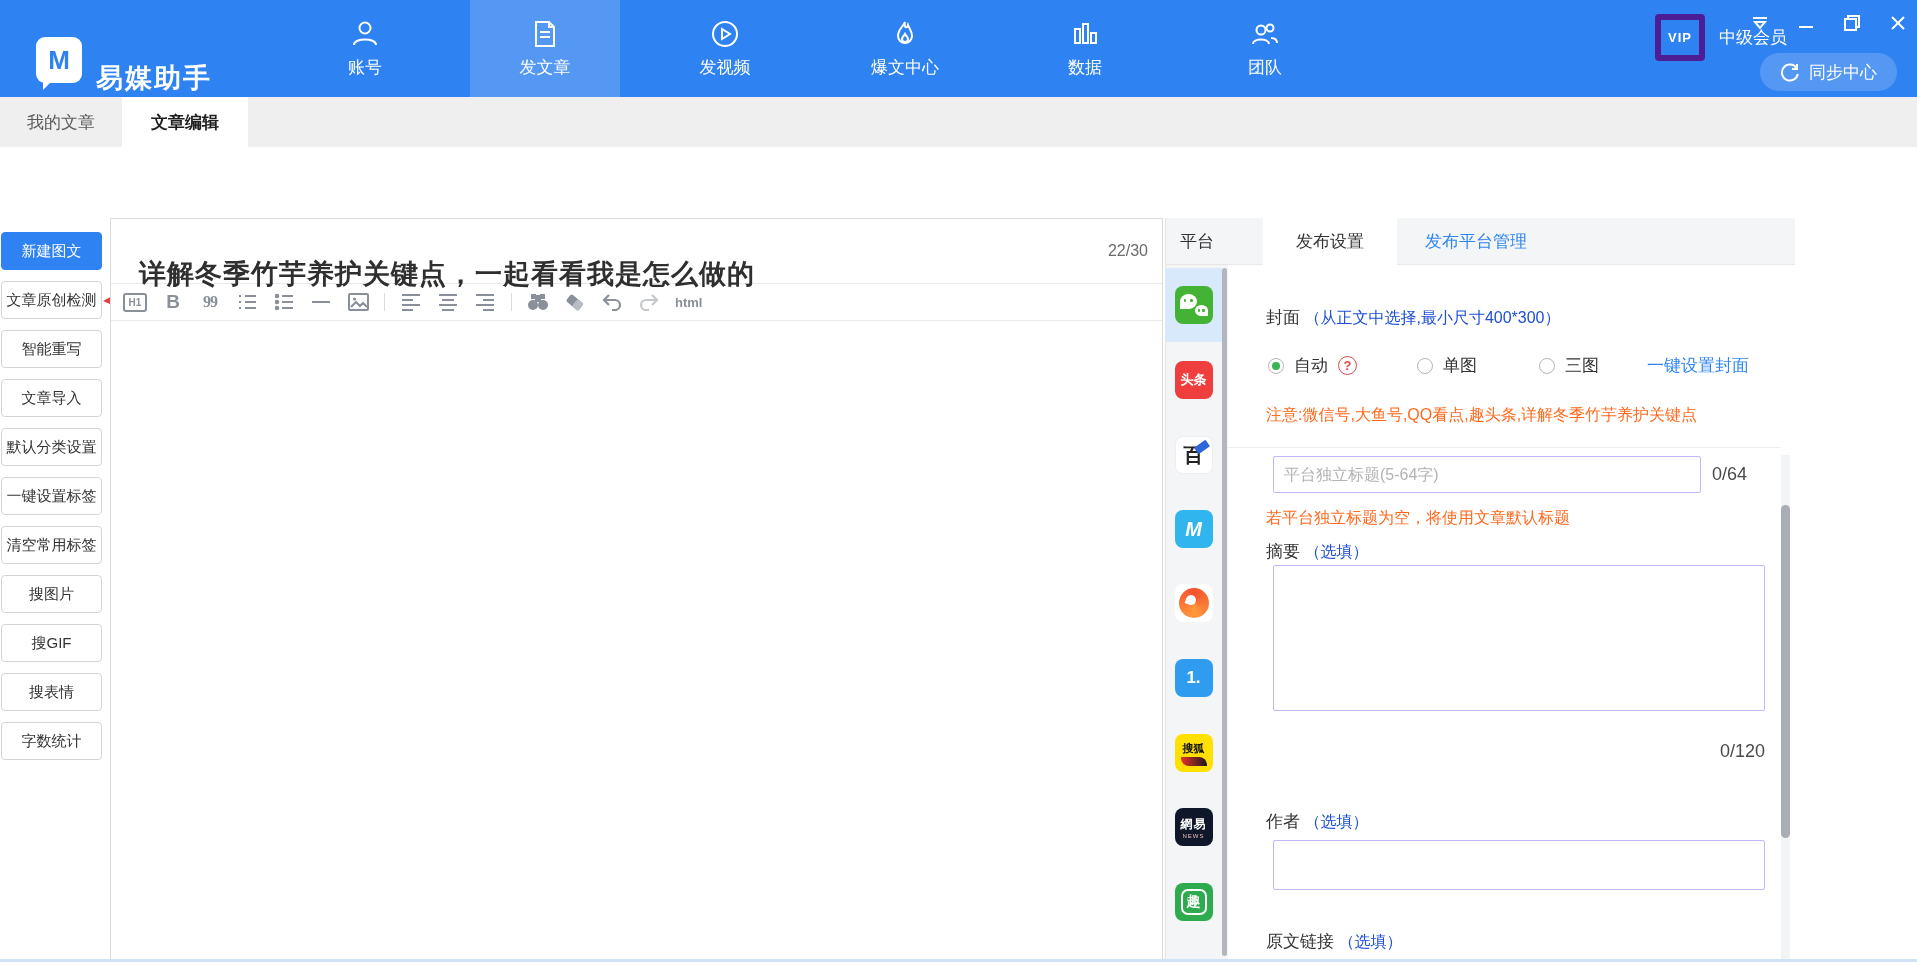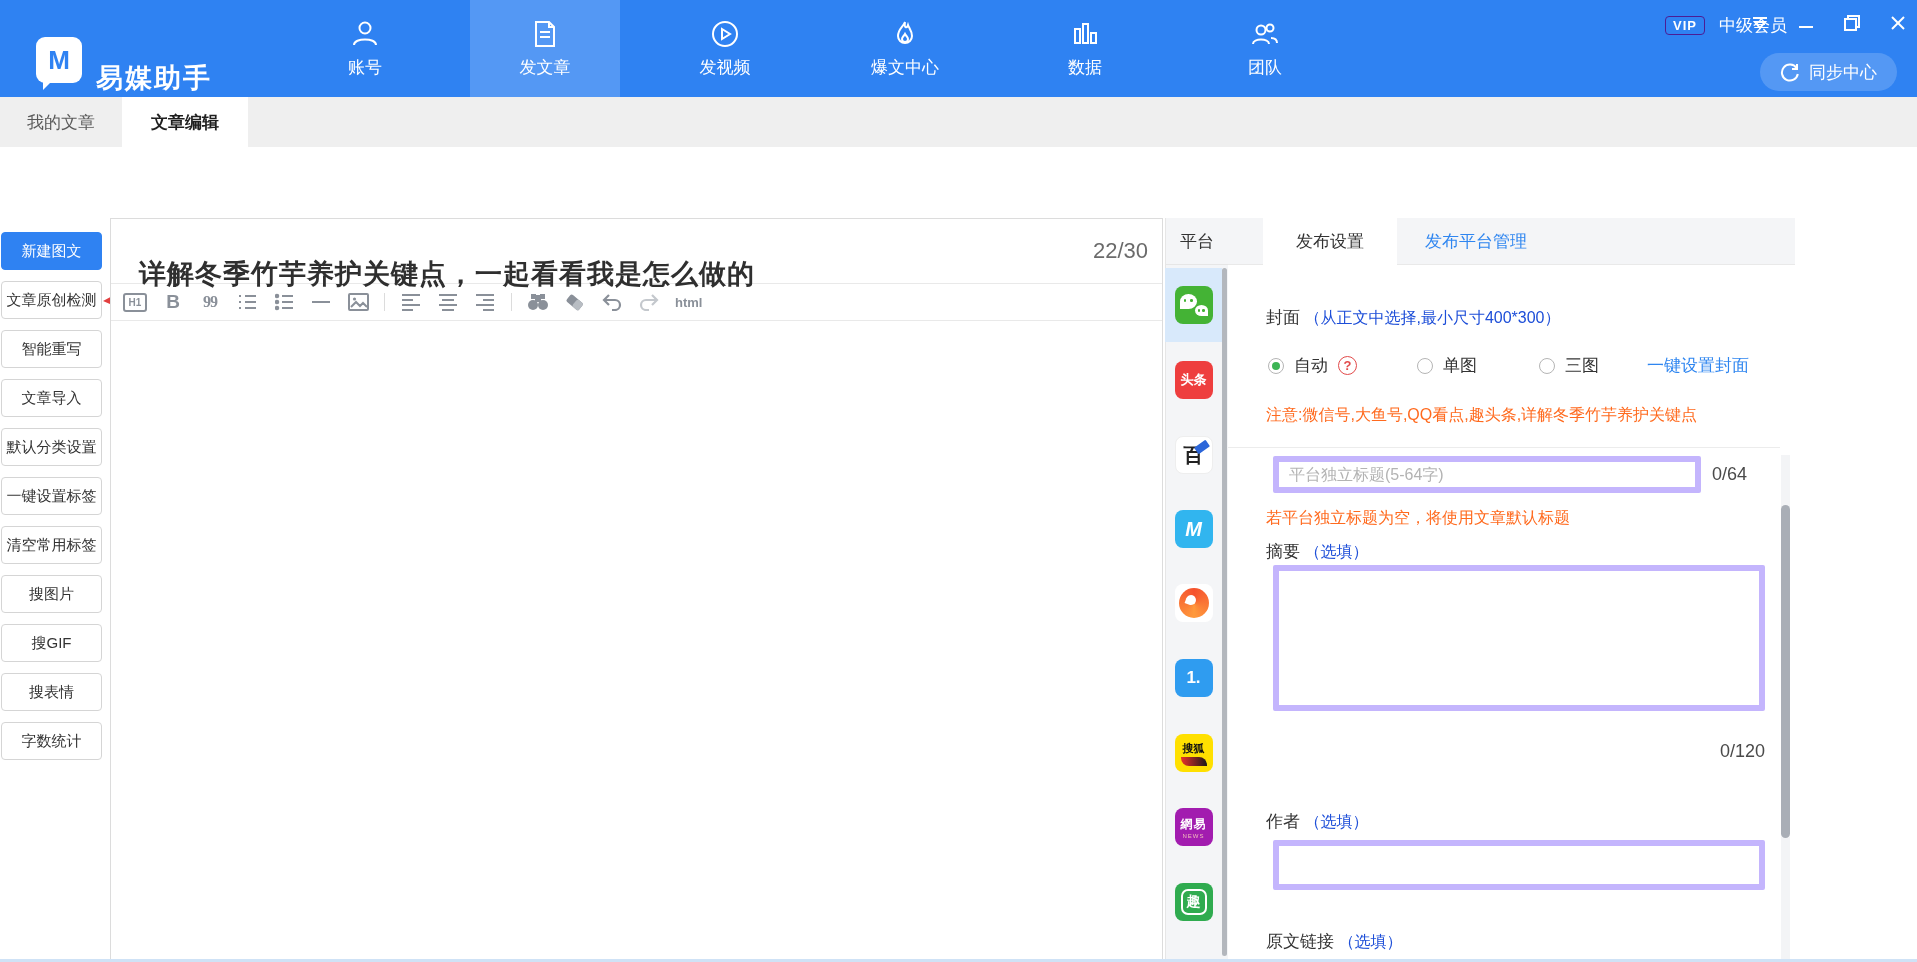--- a/index.html
+++ b/index.html
@@ -17,22 +17,22 @@
   .brand-name { color:#ffffff; font-size:27px; font-weight:bold; letter-spacing:2px;margin-top:36px; }
 
   .nav { position:absolute; left:290px; top:0; height:97px; display:flex; }
   .nav-item { width:150px; margin-right:30px; height:97px; display:flex; flex-direction:column;
           align-items:center; justify-content:center; gap:7px; color:#fff; cursor:pointer; }
   .nav-item.active { background:rgba(255,255,255,0.18); }
   .nav-label { font-size:17px; }
   .nav-icon svg { display:block; }
 
   .top-right { position:absolute; right:130px; top:14px; display:flex; align-items:center; gap:14px; color:#fff; }
-  .vip-badge { border:1px solid #4c1d95; border-radius:4px; font-size:13px; font-weight:bold;
-          padding:1px 7px; letter-spacing:1px; }
+  .vip-badge { border:6px solid #4c1d95; border-radius:4px; font-size:13px; font-weight:bold;
+          padding:10px 7px; letter-spacing:1px; }
   .member-level { font-size:17px; }
   .win-controls { position:absolute; right:8px; top:12px; display:flex; align-items:center; gap:24px; color:#fff; }
   .win-btn { width:22px; height:22px; display:flex; align-items:center; justify-content:center; cursor:pointer; }
   .sync-pill { position:absolute; right:20px; top:53px; height:38px; padding:0 20px; border-radius:19px;
           background:rgba(255,255,255,0.18); color:#fff; font-size:17px; display:flex; align-items:center;
           gap:9px; cursor:pointer; }
 
   
   .tabbar { position:absolute; left:0; top:97px; width:1917px; height:50px; background:#efefef; display:flex; }
   .doc-tab { height:50px; display:flex; align-items:center; justify-content:center; font-size:17px;
@@ -45,21 +45,21 @@
           border:1px solid #d5d5d5; border-radius:4px; font-size:15px; color:#333;
           display:flex; align-items:center; justify-content:center; cursor:pointer; white-space:nowrap; overflow:hidden; }
   .side-btn.primary { background:#2f82f2; border-color:#2f82f2; color:#fff; }
   .red-arrow { position:absolute; left:103px; top:284px; width:76px; height:32px; }
 
   
   .editor { position:absolute; left:110px; top:218px; width:1053px; height:744px; background:#fff;
           border:1px solid #dcdcdc; border-bottom:none; }
   .editor-titlerow { height:64px; display:flex; align-items:center; padding:0 14px 0 28px; }
   .editor-title { flex:1; font-size:27px; font-weight:600; color:#2f2f2f; letter-spacing:1px;margin-top:45px; }
-  .editor-counter { font-size:22px; color:#6b6b6b; }
+  .editor-counter { font-size:16px; color:#6b6b6b; }
   .toolbar { height:38px; border-top:1px solid #e9e9e9; border-bottom:1px solid #e9e9e9;
           display:flex; align-items:center; padding-left:12px; gap:15px; color:#8a9099; }
   .tb { display:flex; align-items:center; justify-content:center; width:22px; height:22px; cursor:pointer; }
   .tb-h1 { border:2px solid #8a9099; border-radius:3px; font-size:10px; font-weight:bold; width:24px; height:19px; }
   .tb-b { font-size:19px; font-weight:bold; }
   .tb-q { font-size:16px; font-weight:bold; letter-spacing:-1px; font-family:"Liberation Serif",serif; }
   .tb-sep { width:1px; height:18px; background:#dcdcdc; }
   .tb-html { font-size:13px; font-weight:bold; width:auto; }
   .tb.light { color:#c4c8cd; }
   .editor-body { margin-top:62px; padding:0 28px; width:860px; font-size:20px; line-height:46px;
@@ -88,21 +88,21 @@
   .pic-mblue { background:#31b5ef; color:#fff; font-size:20px; font-weight:bold; font-style:italic; }
   .pic-dayu { background:#fff; }
   .dayu-ball { width:30px; height:30px; border-radius:50%; background:conic-gradient(#f5512d,#ff9a3c,#f5512d);
           position:relative; }
   .dayu-ball::after { content:""; position:absolute; left:7px; top:7px; width:10px; height:10px;
           background:#fff; border-radius:50% 50% 50% 0; transform:rotate(20deg); }
   .pic-yidian { background:#2f9cf0; color:#fff; font-size:17px; font-weight:bold; }
   .pic-sohu { background:#ffe000; color:#111; font-size:11px; font-weight:bold; flex-direction:column; }
   .sohu-tail { width:26px; height:9px; background:linear-gradient(90deg,#e8312a,#1a1a1a);
           border-radius:0 8px 0 8px; margin-top:1px; }
-  .pic-wangyi { background:#a21caf; color:#fff; flex-direction:column; }
+  .pic-wangyi { background:#0f172a; color:#fff; flex-direction:column; }
   .wy-main { font-size:12px; font-weight:bold; letter-spacing:1px; }
   .wy-sub { font-size:6px; letter-spacing:1px; color:#f2bcbc; }
   .pic-qu { background:#2fab4f; }
   .qu-inner { width:26px; height:26px; border:2px solid #fff; border-radius:7px; color:#fff;
           font-size:14px; font-weight:bold; display:flex; align-items:center; justify-content:center; }
   .plat-scrollbar { position:absolute; right:1px; top:50px; width:5px; height:688px; border-radius:3px; background:#b3b7bd; }
 
   
   .pub-panel { position:absolute; left:1228px; top:218px; width:567px; height:744px; background:#fff; }
   .pub-header { height:47px; background:#f4f5f7; border-bottom:1px solid #e9e9e9; position:relative; }
@@ -112,21 +112,21 @@
           font-size:17px; color:#2f86f0; cursor:pointer; }
   .lbl { font-size:17px; color:#333; }
   .hint { font-size:16px; color:#1d4ed8; }
   .orange { color:#ff6a1e; font-size:16px; }
   .radio { width:16px; height:16px; border:1px solid #b5b5b5; border-radius:50%; background:#fff;
           display:inline-flex; align-items:center; justify-content:center; }
   .radio.sel::after { content:""; width:8px; height:8px; border-radius:50%; background:#3cb454; }
   .help-q { width:19px; height:19px; border:1.5px solid #e24a4a; border-radius:50%; color:#e24a4a;
           font-size:13px; font-weight:bold; display:inline-flex; align-items:center; justify-content:center; }
   .blue-link { color:#2f86f0; font-size:17px; cursor:pointer; }
-  .txt-input { border:6px solid #c4b5fd; border-radius:2px; background:#fff; font-size:16px;
+  .txt-input { border:1px solid #c4b5fd; border-radius:2px; background:#fff; font-size:16px;
           color:#333; padding:0 10px; outline:none; font-family:"Liberation Sans","DejaVu Sans",sans-serif; }
   .txt-input::placeholder { color:#b3b3b3; }
   .counter { font-size:18px; color:#4a4a4a; }
   .pub-divider { position:absolute; left:0; top:229px; width:552px; height:1px; background:#ececec; }
   .panel-scroll-track { position:absolute; left:553px; top:237px; width:9px; height:507px; background:#f3f4f6; }
   .panel-scroll-thumb { position:absolute; left:553px; top:287px; width:9px; height:333px;
           border-radius:5px; background:#a9aeb6; }
 
   .bottom-strip { position:absolute; left:0; top:959px; width:1917px; height:3px; background:#cfe2f6; }
 

